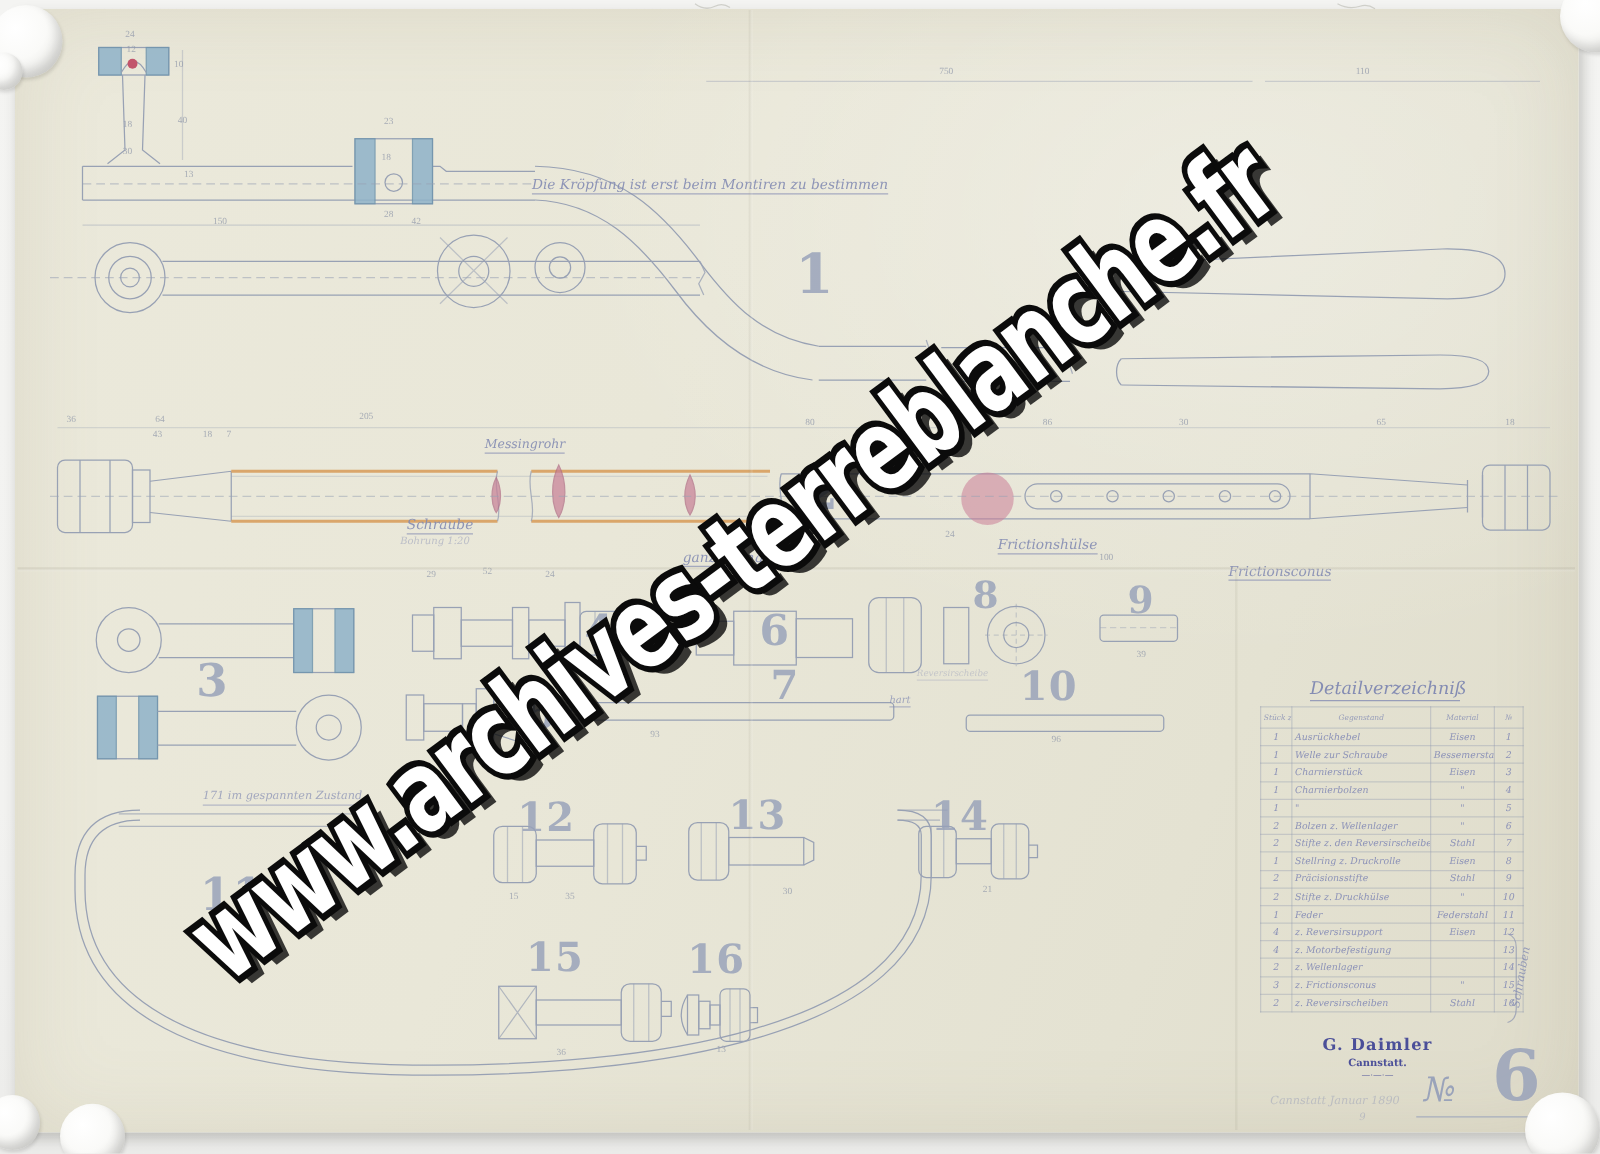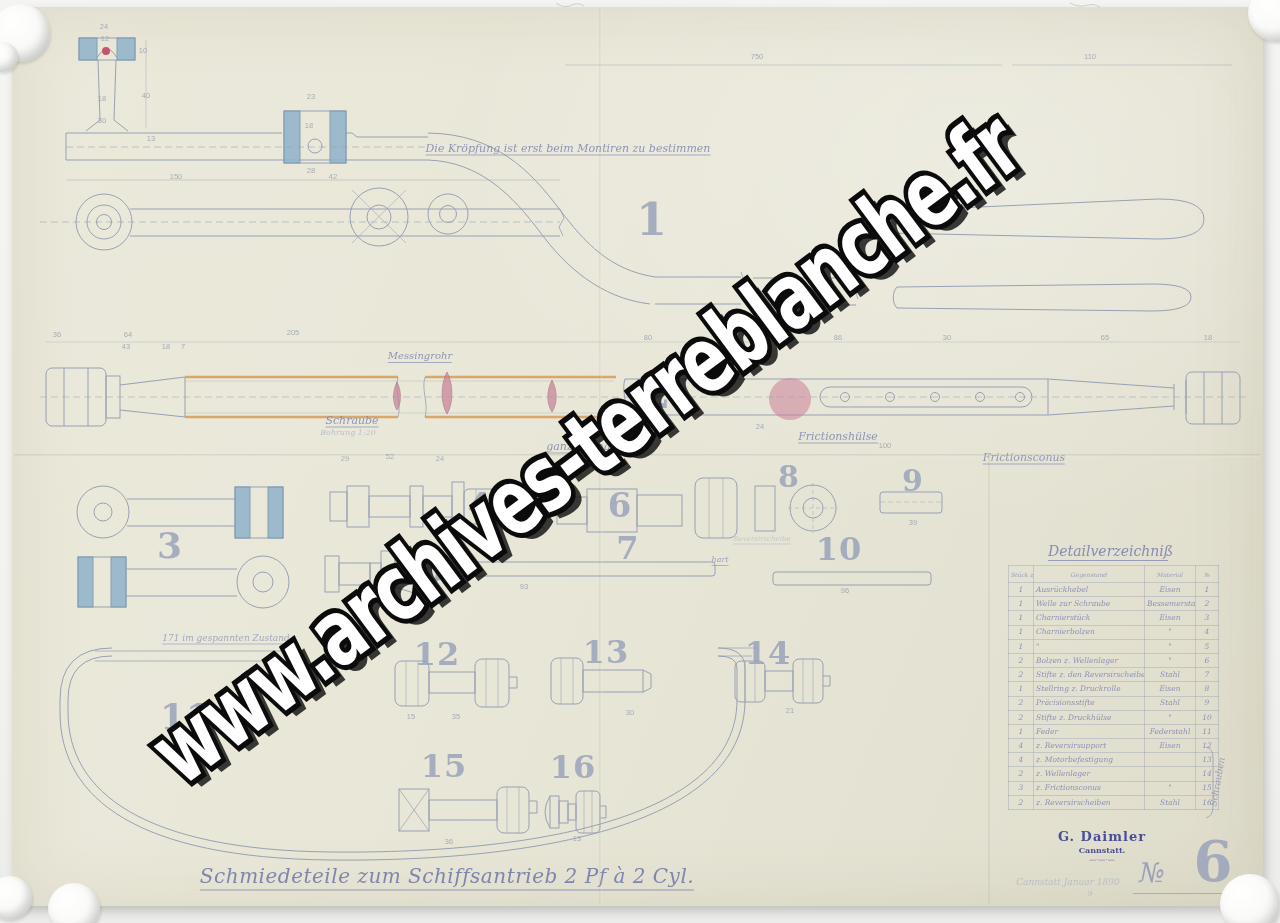--- a/index.html
+++ b/index.html
@@ -9,21 +9,21 @@
   .paper{position:absolute;left:12px;top:7px;width:1251px;height:899px;border-radius:2px;
          background:
            radial-gradient(900px 600px at 78% 18%, rgba(255,255,255,.30), rgba(255,255,255,0) 60%),
            linear-gradient(112deg,#ebe9db 0%,#e9e7d8 40%,#e4e2d2 75%,#dfdccb 100%);
          box-shadow:3px 5px 10px rgba(60,60,50,.25), inset 0 0 70px rgba(140,132,100,.16);}
   .layer{position:absolute;inset:0;pointer-events:none;}
   svg.linework{position:absolute;left:0;top:0;width:1280px;height:923px;z-index:2;}
   .z3{z-index:3;}
   .pn{position:absolute;transform:translate(-50%,-50%);font-family:"DejaVu Serif",serif;
       font-weight:700;color:#97a1b9;opacity:.82;letter-spacing:1px;line-height:1;}
-  .dim{position:absolute;transform:translate(-50%,-50%);font-family:Liberation Sans, sans-serif;
+  .dim{position:absolute;transform:translate(-50%,-50%);font-family:Liberation Serif, serif;
       font-size:7.5px;color:#8f97a9;opacity:.75;line-height:1;white-space:nowrap;}
   .hw{position:absolute;transform:translate(-50%,-50%);font-family:"DejaVu Serif",serif;
       font-style:italic;color:#848cb3;white-space:nowrap;opacity:.9;line-height:1;}
   .hw.u{border-bottom:1px solid rgba(132,140,179,.75);padding-bottom:1px;}
   .sheet-title{position:absolute;left:447px;top:877px;transform:translate(-50%,-50%);z-index:3;
       font-family:"DejaVu Serif",serif;font-style:italic;font-size:20px;color:#7f86ae;
       letter-spacing:.5px;white-space:nowrap;border-bottom:1.5px solid rgba(127,134,174,.8);
       padding-bottom:2px;}
   
   .ptable{position:absolute;left:1008px;top:543px;width:200px;z-index:3;}
@@ -305,21 +305,20 @@
       <span class="hw u" style="left: 838px; top: 437px; font-size: 11px;">Frictionshülse</span>
       <span class="hw u" style="left: 1024px; top: 458px; font-size: 11px;">Frictionsconus</span>
       <span class="hw u" style="left: 226px; top: 639px; font-size: 9px; opacity: 0.7;">171 im gespannten Zustand</span>
       <span class="hw u" style="left: 720px; top: 561px; font-size: 8px; opacity: 0.75;">hart</span>
       <span class="hw u" style="left: 762px; top: 540px; font-size: 7px; opacity: 0.35;">Reversirscheibe</span>
       <span class="hw" style="left: 1218px; top: 782px; font-size: 9px; opacity: 0.8; transform: translate(-50%, -50%) rotate(-80deg);">Schrauben</span>
       <span class="hw" style="left: 1068px; top: 882px; font-size: 9px; opacity: 0.38;">Cannstatt Januar 1890</span>
       <span class="hw" style="left: 1090px; top: 894px; font-size: 8px; opacity: 0.38;">9</span>
     </div>
 
-  <div class="sheet-title">Schmiedeteile zum Schiffsantrieb 2 Pf à 2 Cyl.</div>
 
   <div class="ptable">
     <span class="t-title">Detailverzeichniß</span>
     <table class="plist">
       <thead>
         <tr>
           <th class="c-qty">Stück zahl</th>
           <th class="c-item">Gegenstand</th>
           <th class="c-mat">Material</th>
           <th class="c-no">№</th>

